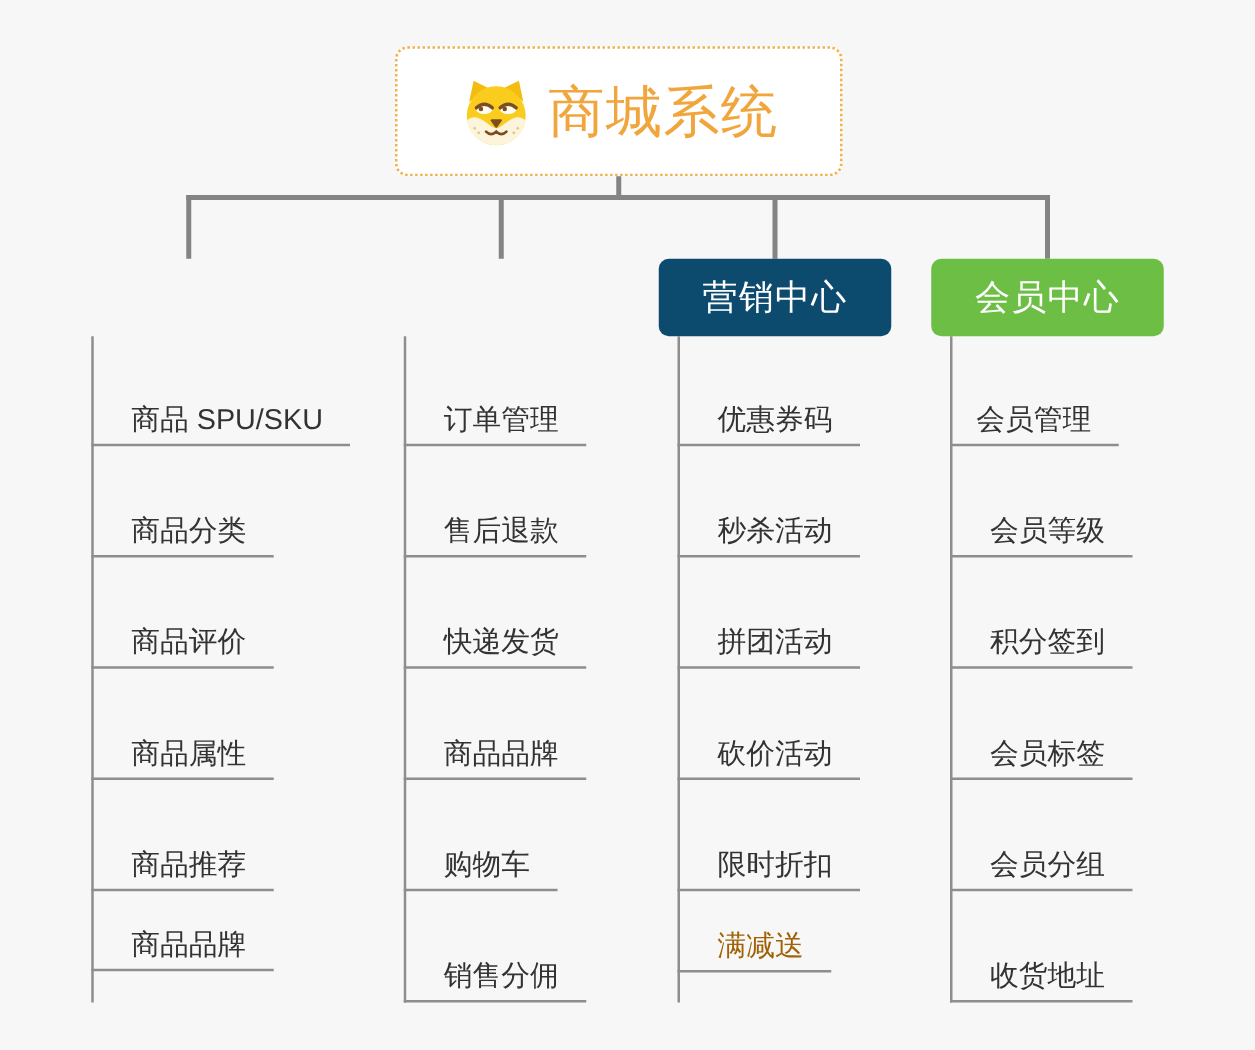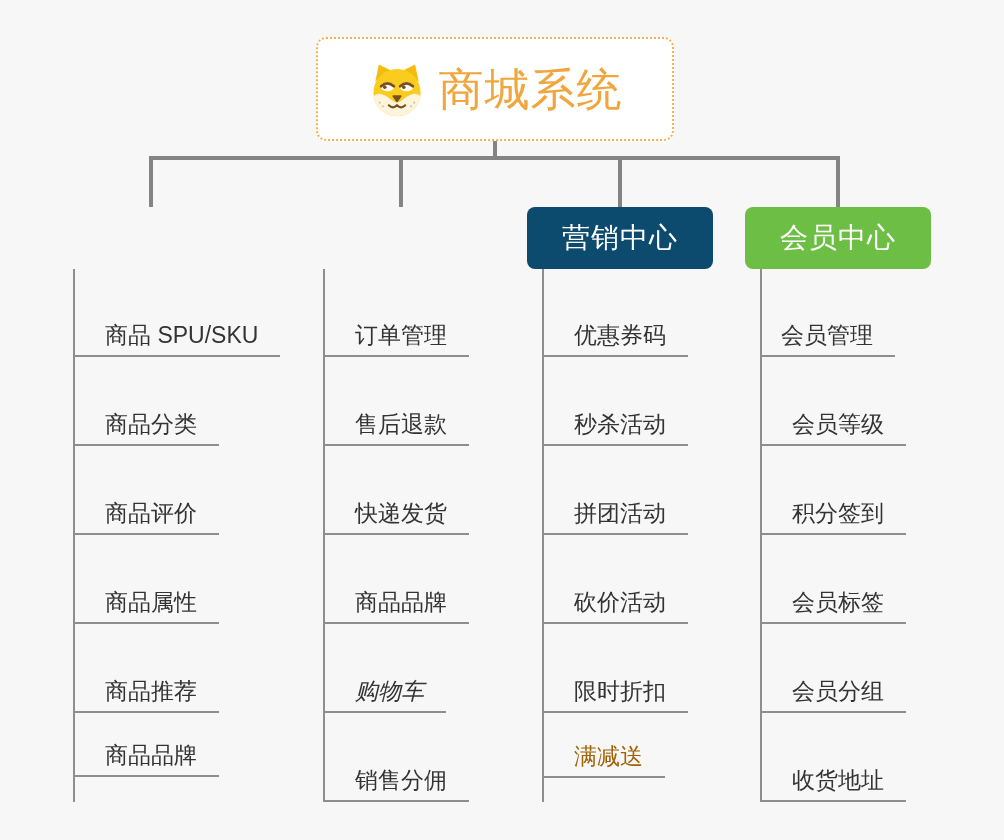--- a/index.html
+++ b/index.html
@@ -87,21 +87,21 @@
     <div class="sub-item" style="left: 73px; top: 409px; color: rgb(51, 51, 51);">商品分类</div>
     <div class="sub-item" style="left: 73px; top: 498px; color: rgb(51, 51, 51);">商品评价</div>
     <div class="sub-item" style="left: 73px; top: 587px; color: rgb(51, 51, 51);">商品属性</div>
     <div class="sub-item" style="left: 73px; top: 676px; color: rgb(51, 51, 51);">商品推荐</div>
     <div class="sub-item" style="left: 73px; top: 740px; color: rgb(51, 51, 51);">商品品牌</div>
     <div class="spine" style="left: 323px; top: 269px; height: 533px;"></div>
     <div class="sub-item" style="left: 323px; top: 320px; color: rgb(51, 51, 51);">订单管理</div>
     <div class="sub-item" style="left: 323px; top: 409px; color: rgb(51, 51, 51);">售后退款</div>
     <div class="sub-item" style="left: 323px; top: 498px; color: rgb(51, 51, 51);">快递发货</div>
     <div class="sub-item" style="left: 323px; top: 587px; color: rgb(51, 51, 51);">商品品牌</div>
-    <div class="sub-item" style="left: 323px; top: 676px; color: rgb(51, 51, 51); font-style: italic;">购物车</div>
+    <div class="sub-item" style="left: 323px; top: 676px; color: rgb(51, 51, 51);">购物车</div>
     <div class="sub-item" style="left: 323px; top: 765px; color: rgb(51, 51, 51);">销售分佣</div>
     <div class="branch-box" style="left: 527px; background: #0c4a6e;">营销中心</div>
     <div class="spine" style="left: 542px; top: 269px; height: 533px;"></div>
     <div class="sub-item" style="left: 542px; top: 320px; color: rgb(51, 51, 51);">优惠券码</div>
     <div class="sub-item" style="left: 542px; top: 409px; color: rgb(51, 51, 51);">秒杀活动</div>
     <div class="sub-item" style="left: 542px; top: 498px; color: rgb(51, 51, 51);">拼团活动</div>
     <div class="sub-item" style="left: 542px; top: 587px; color: rgb(51, 51, 51);">砍价活动</div>
     <div class="sub-item" style="left: 542px; top: 676px; color: rgb(51, 51, 51);">限时折扣</div>
     <div class="sub-item" style="left: 542px; top: 741px; color: #a16207;">满减送</div>
     <div class="branch-box" style="left: 745px; background: rgb(108, 190, 68);">会员中心</div>

